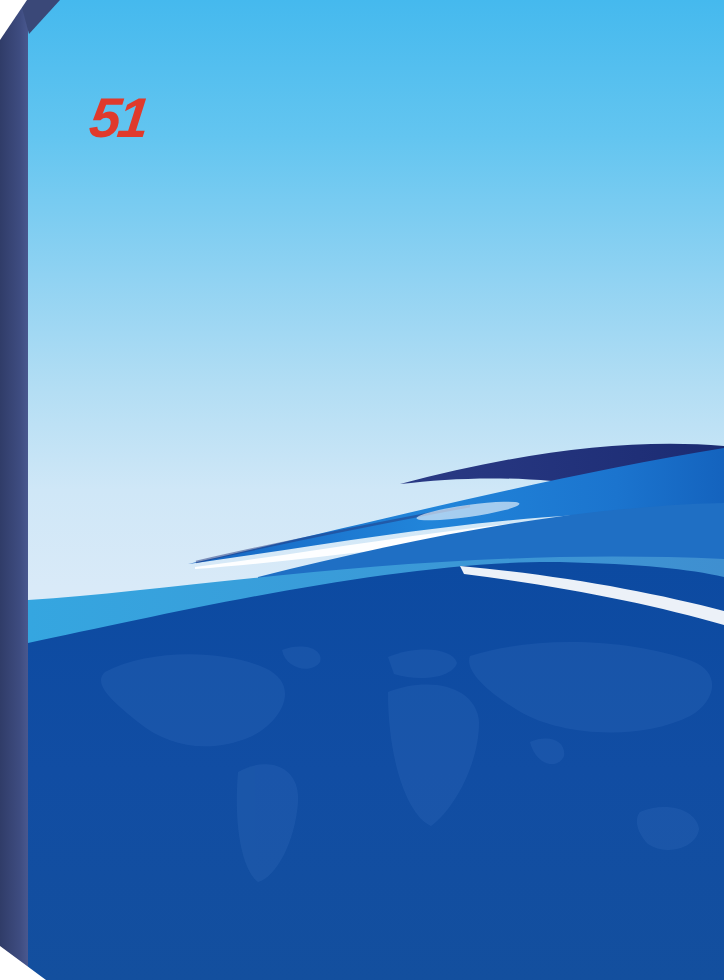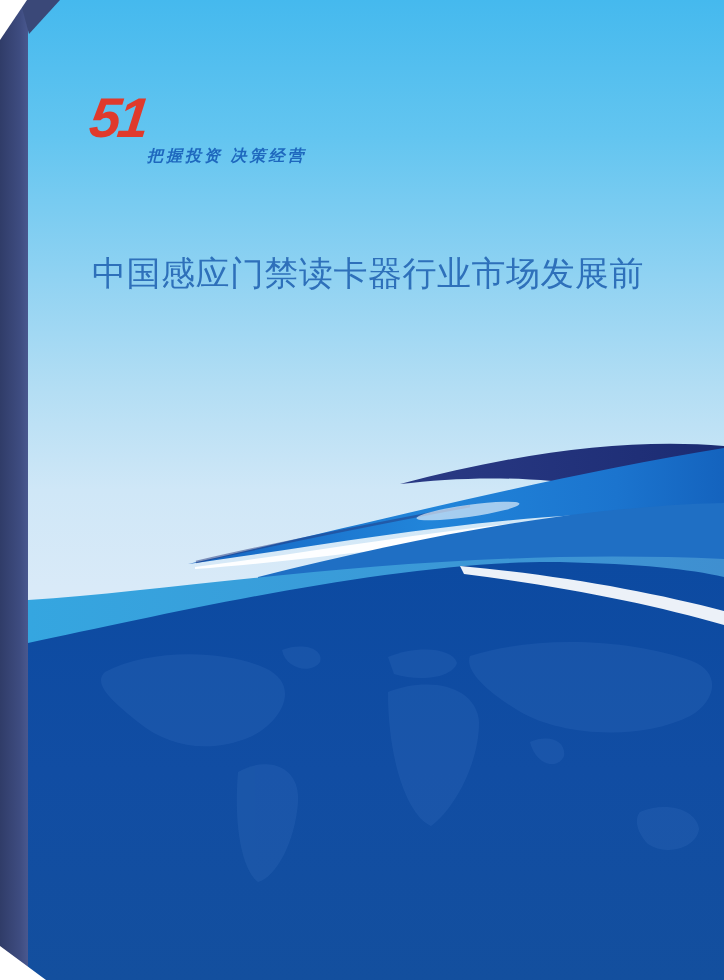--- a/index.html
+++ b/index.html
@@ -117,20 +117,18 @@
     <g fill="#ffffff">
       <path d="M 0,0 L 27,0 L 0,40 Z"></path>
       <path d="M 0,946 L 46,980 L 0,980 Z"></path>
     </g>
   </svg>
 
   <div class="logo">
     <div class="logo-row">
       <span class="brand-number">51</span>
     </div>
-    <div class="tagline">把握投资 决策经营</div>
   </div>
 
   <div class="report-title">
-    <div class="line">中国感应门禁读卡器行业市场发展前</div>
   </div>
 
 </div>
 
 </body></html>

